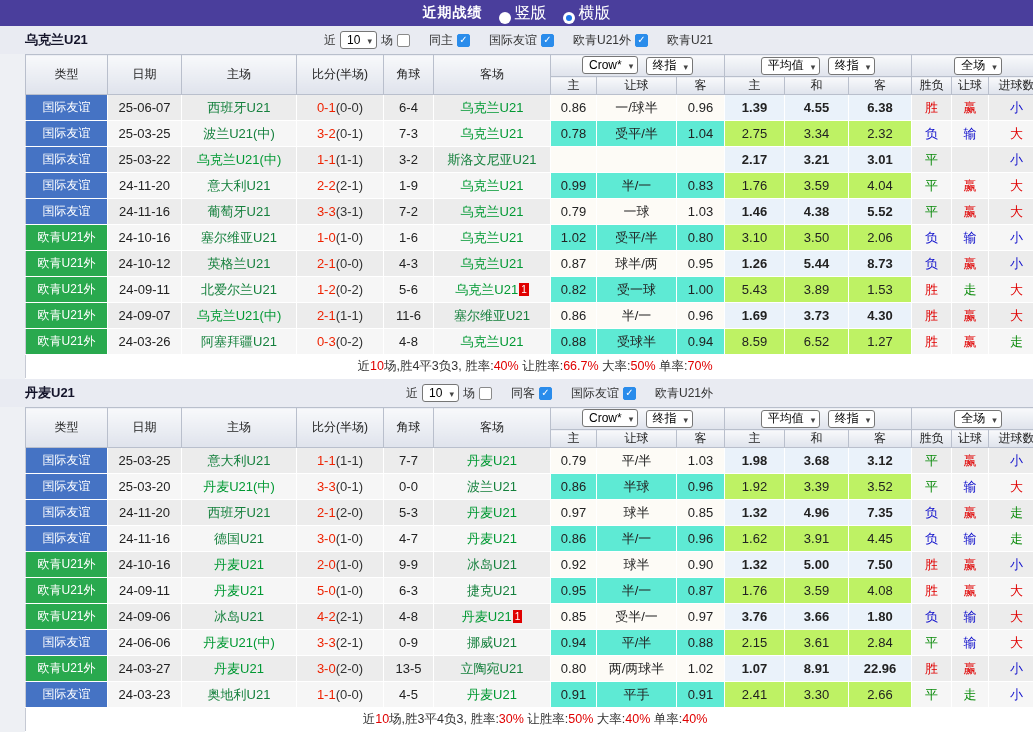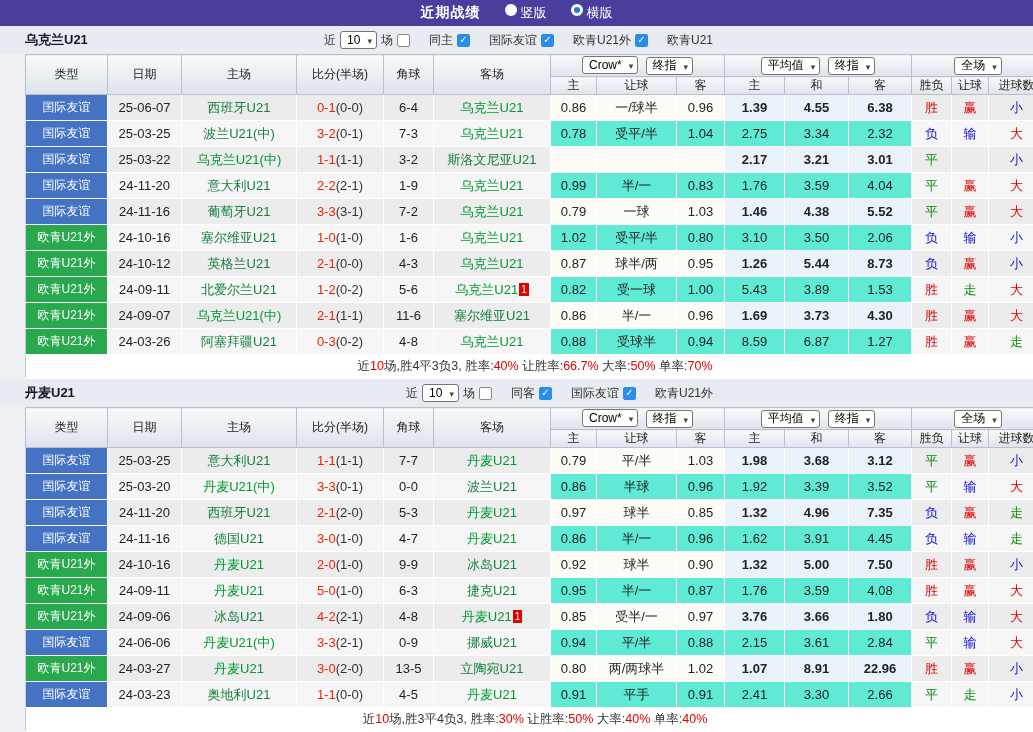--- a/index.html
+++ b/index.html
@@ -4,23 +4,23 @@
 <style>
   :root{
     --topbar:#4a3e9c; --type-blue:#4573c4; --type-green:#29a94e;
     --c-red:#e00000; --c-green:#0a8a0a; --c-blue:#1111cc;
     --focus:#009933; --score-red:#ee2200;
   }
   *{box-sizing:border-box;}
   body{margin:0;width:1033px;height:732px;overflow:hidden;background:#eef0f4;
        font-family:"Liberation Sans","DejaVu Sans",sans-serif;color:#222;}
   
-  .topbar{height:26px;background:var(--topbar);display:flex;align-items:center;justify-content:center;gap:24px;color:#fff;}
+  .topbar{height:26px;background:var(--topbar);display:flex;align-items:center;justify-content:center;gap:16px;color:#fff;}
   .topbar .title{font-weight:bold;font-size:14px;letter-spacing:1px;}
-  .radio-wrap{display:inline-flex;align-items:flex-start;gap:4px;font-size:13px;cursor:default;}
+  .radio-wrap{display:inline-flex;align-items:flex-end;gap:4px;font-size:16px;cursor:default;}
   .radio{width:12px;height:12px;border-radius:50%;background:#fff;display:inline-flex;align-items:center;justify-content:center;}
   .radio.checked::after{content:"";width:6px;height:6px;border-radius:50%;background:#1d78e8;}
   
   .teambar{height:28px;display:flex;align-items:center;background:#e9ebf2;padding:0 8px 0 25px;font-size:12px;}
   .teamname{font-weight:bold;font-size:13px;color:#14142a;}
   .filters{margin-left:auto;margin-right:312px;display:inline-flex;align-items:center;gap:4px;white-space:nowrap;color:#333;}
   
   .sel{display:inline-flex;align-items:center;background:#fff;border:1px solid #767676;border-radius:3px;
        padding:1px 4px 1px 6px;font-size:12px;color:#000;height:18px;gap:7px;cursor:default;}
   .caret::after{content:"▾";font-size:9px;color:#444;line-height:1;}
@@ -39,21 +39,21 @@
   td{height:26px;text-align:center;font-size:13px;padding:0;border-right:1px solid #fff;border-bottom:1px solid #fff;
      overflow:hidden;white-space:nowrap;}
   .type-cell{color:#fff;font-size:12px;}
   .type-cell.tblue{background:var(--type-blue);}
   .type-cell.tgreen{background:var(--type-green);}
   tr.r0 td.n{background:#ececec;}
   tr.r1 td.n{background:#f6f6f6;}
   tr.r0 td.o{background:#fdfbf6;}
   tr.r1 td.o{background:#5eead4;}
   tr.r0 td.a{background:#eaf2fa;font-weight:bold;}
-  tr.r1 td.a{background:#5eead4;}
+  tr.r1 td.a{background:#bef264;}
   .tm{color:#15803d;}
   .tm.fteam{color:var(--focus);}
   .ft{color:var(--score-red);}
   .ht{color:#333;}
   .cr{color:var(--c-red);}
   .cg{color:var(--c-green);}
   .cb{color:var(--c-blue);}
   .badge{display:inline-block;background:#e00000;color:#fff;font-size:10px;line-height:13px;padding:0 2px;margin-left:1px;vertical-align:1px;}
   td.summary{background:#fff;border-top:1px solid #ddd;height:24px;font-size:12.5px;color:#333;}
   td.summary .red{color:var(--c-red);}
@@ -324,21 +324,21 @@
     <td class="type-cell tgreen">欧青U21外</td>
     <td class="n date">24-03-26</td>
     <td class="n home"><span class="tm">阿塞拜疆U21</span></td>
     <td class="n score"><span class="ft">0-3</span><span class="ht">(0-2)</span></td>
     <td class="n corner">4-8</td>
     <td class="n away"><span class="tm fteam">乌克兰U21</span></td>
     <td class="o ch">0.88</td>
     <td class="o hc">受球半</td>
     <td class="o ca">0.94</td>
     <td class="a ah">8.59</td>
-    <td class="a ad">6.87</td>
+    <td class="a ad">6.52</td>
     <td class="a aa">1.27</td>
     <td class="n w1 cr">胜</td>
     <td class="n w2 cr">赢</td>
     <td class="n w3 cg">走</td>
   </tr>
       </tbody>
     <tbody>
       <tr>
           <td class="summary" colspan="15"><span>近</span><span class="red">10</span><span>场,胜4平3负3, 胜率:</span><span class="red">40%</span><span> 让胜率:</span><span class="red">66.7%</span><span> 大率:</span><span class="red">50%</span><span> 单率:</span><span class="red">70%</span></td>
         </tr>

